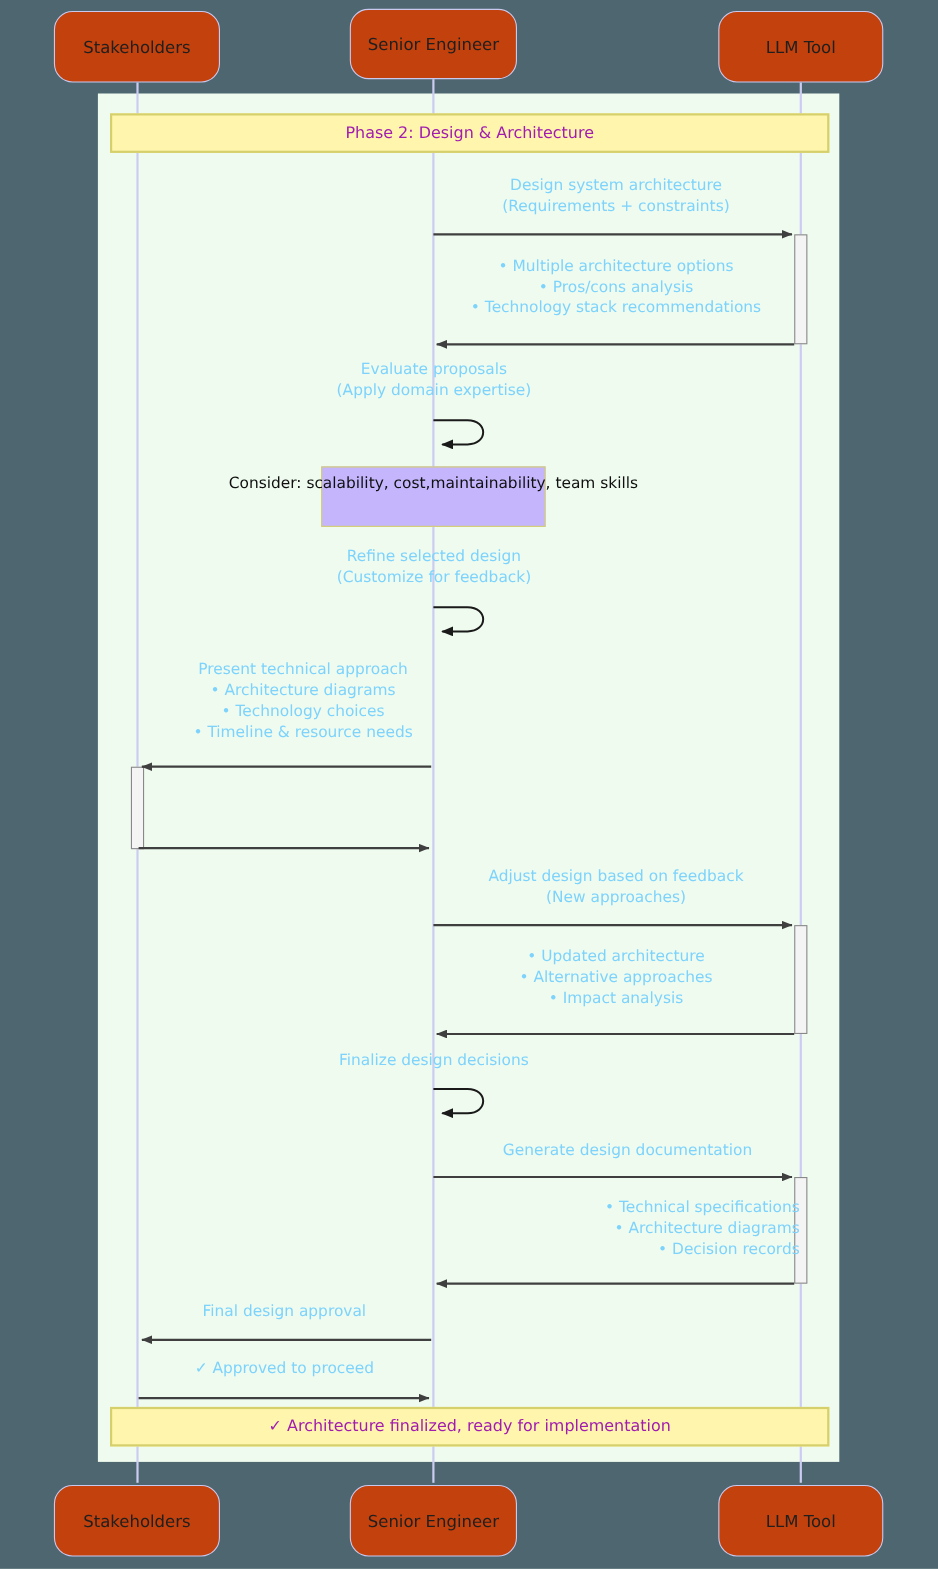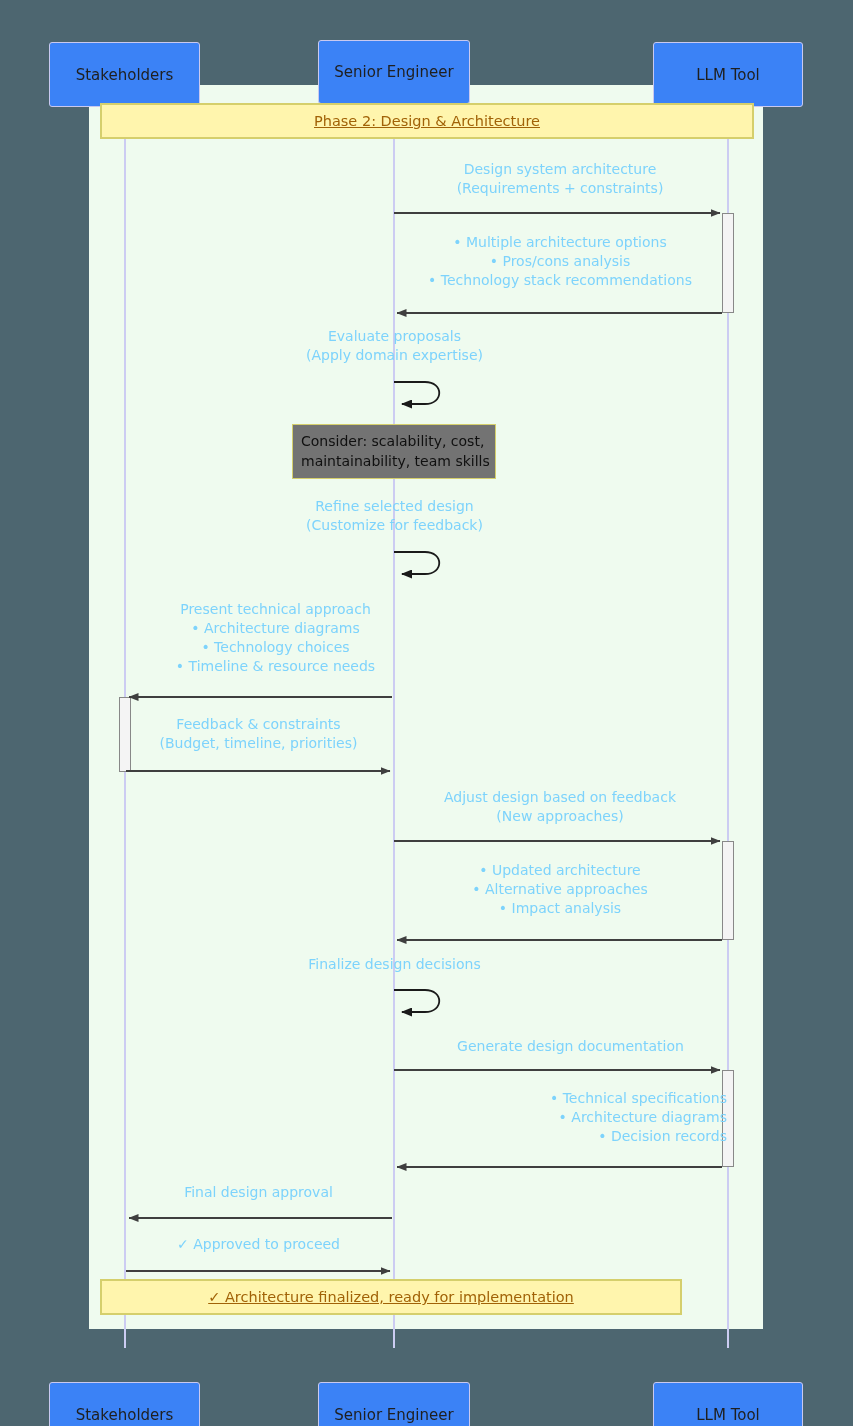--- a/index.html
+++ b/index.html
@@ -15,28 +15,27 @@
     overflow: hidden;
   }
   #diagram {
     position: absolute;
     left: 0; top: 0;
     width: 853px;
     height: 1426px;
   }
   .participant-box {
     position: absolute;
-    background: #3b82f6;
+    background: #c2410c;
     border: 1px solid #c9c9f0;
-    border-radius: 3px;
+    border-radius: 17px;
     box-sizing: border-box;
     display: flex;
     align-items: center;
     justify-content: center;
-    margin-top: 32px;
   }
   .participant-label {
     font-size: 15px;
     color: #1f1f1f;
     font-family: "DejaVu Sans", "Liberation Sans", sans-serif;
     white-space: nowrap;
   }
   .lifeline {
     position: absolute;
     width: 2px;
@@ -50,32 +49,31 @@
     position: absolute;
     background: #fff5ad;
     border: 2px solid #d5cf6c;
     box-sizing: border-box;
     display: flex;
     align-items: center;
     justify-content: center;
   }
   .phase-banner-label {
     font-size: 14.5px;
-    color: #a16207;
-    white-space: nowrap;
-    text-decoration: underline;
+    color: #a21caf;
+    white-space: nowrap;
   }
   .note-box {
     position: absolute;
-    background: #737373;
+    background: #c4b5fd;
     border: 1px solid #d5cf6c;
     box-sizing: border-box;
     padding: 6px 8px;
     display: flex;
-    flex-direction: column;
+    flex-direction: row;
     justify-content: center;
   }
   .note-line {
     font-size: 14px;
     color: #101010;
     line-height: 1.42;
     white-space: nowrap;
   }
   .activation {
     position: absolute;
@@ -128,21 +126,21 @@
     <span class="participant-label">Senior Engineer</span>
   </div>
   <div class="participant-box" style="left:653px; top:1350px; width:150px; height:65px;">
     <span class="participant-label">LLM Tool</span>
   </div>
 
   <div class="phase-banner" style="left:100px; top:103px; width:654px; height:36px;">
     <span class="phase-banner-label">Phase 2: Design &amp; Architecture</span>
   </div>
 
-  <div class="phase-banner" style="left:100px; top:1279px; width:582px; height:36px;">
+  <div class="phase-banner" style="left:100px; top:1279px; width:654px; height:36px;">
     <span class="phase-banner-label">✓ Architecture finalized, ready for implementation</span>
   </div>
 
   <div class="activation" style="left:722px; top:213px; width:12px; height:100px;"></div>
   <div class="activation" style="left:119px; top:697px; width:12px; height:75px;"></div>
   <div class="activation" style="left:722px; top:841px; width:12px; height:99px;"></div>
   <div class="activation" style="left:722px; top:1070px; width:12px; height:97px;"></div>
 
   <div class="note-box" style="left:292px; top:424px; width:204px; height:55px;">
     <div class="note-line">Consider: scalability, cost,</div>
@@ -170,24 +168,20 @@
     <div>(Customize for feedback)</div>
   </div>
 
   <div class="msg-label" style="left:124px; top:600px; width:269px;padding-left:17px;">
     <div>Present technical approach</div>
     <div>• Architecture diagrams</div>
     <div>• Technology choices</div>
     <div>• Timeline &amp; resource needs</div>
   </div>
 
-  <div class="msg-label" style="left:124px; top:715px; width:269px;">
-    <div>Feedback &amp; constraints</div>
-    <div>(Budget, timeline, priorities)</div>
-  </div>
 
   <div class="msg-label" style="left:393px; top:788px; width:334px;">
     <div>Adjust design based on feedback</div>
     <div>(New approaches)</div>
   </div>
 
   <div class="msg-label" style="left:393px; top:861px; width:334px;">
     <div>• Updated architecture</div>
     <div>• Alternative approaches</div>
     <div>• Impact analysis</div>

